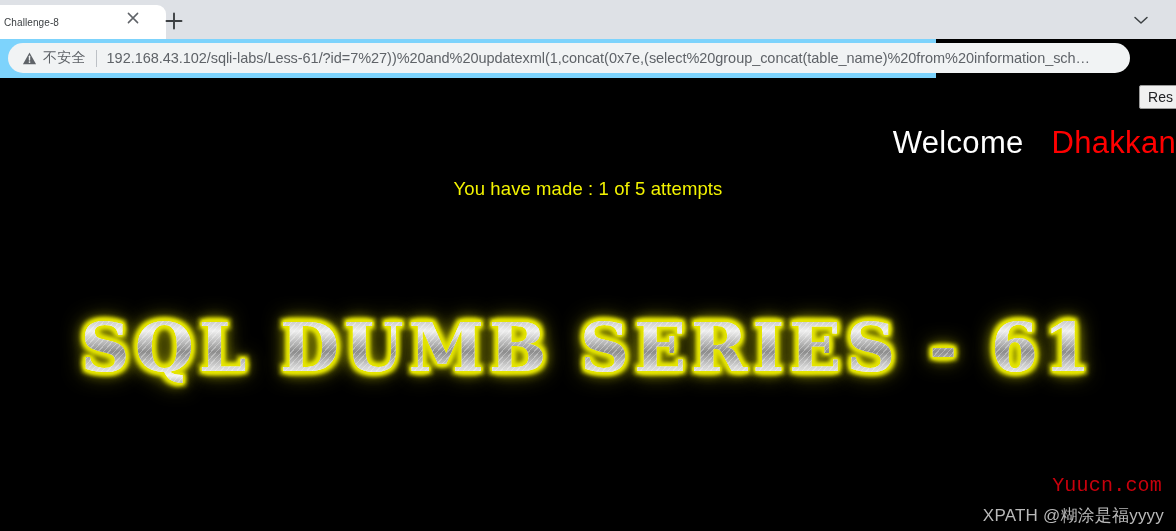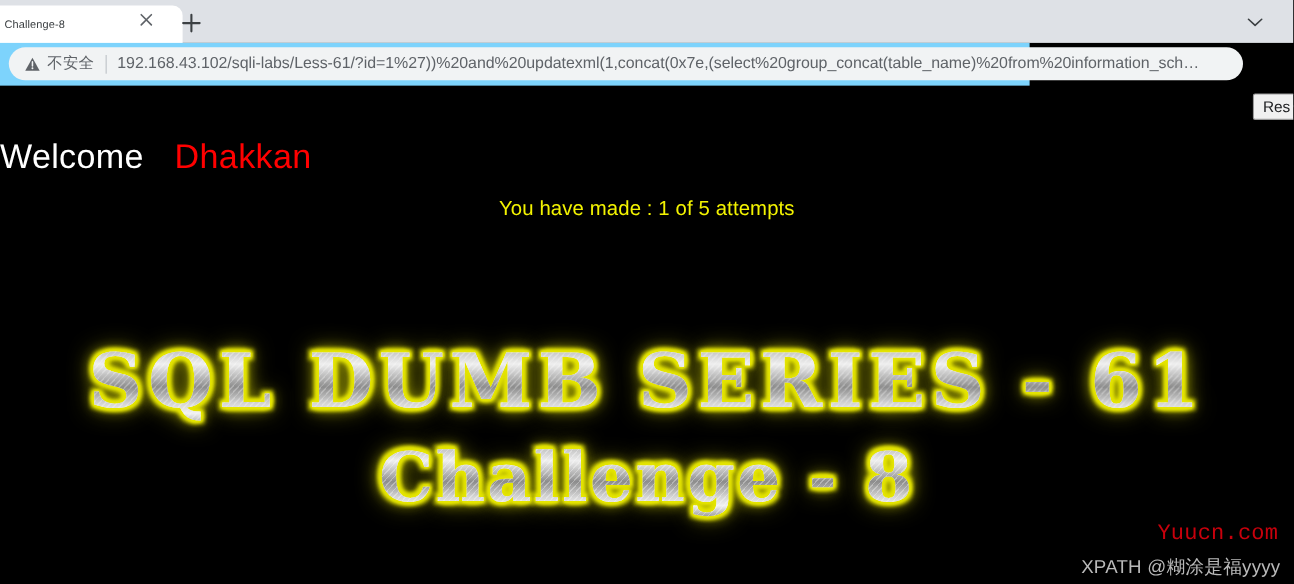--- a/index.html
+++ b/index.html
@@ -185,21 +185,21 @@
     color: #202124;
     white-space: nowrap;
     overflow: hidden;
   }
 
   .welcome-line {
     position: absolute;
     top: 47px;
     left: 0;
     width: 1176px;
-    text-align: left;
+    text-align: right;
     white-space: nowrap;
   }
   .welcome-word {
     font-size: 31px;
     color: #ffffff;
     letter-spacing: 0.3px;
   }
   .welcome-name {
     font-size: 31px;
     color: #ff0000;
@@ -364,21 +364,21 @@
           <path d="M8 1.6 L15 14.2 H1 Z" fill="currentColor"></path>
           <path d="M8 5.6 V9.6" stroke="#f1f3f4" stroke-width="1.5" stroke-linecap="round"></path>
           <circle cx="8" cy="11.8" r="0.95" fill="#f1f3f4"></circle>
         </svg>
       </span>
 
       <span class="not-secure">不安全</span>
 
       <span class="omni-sep"></span>
 
-      <span class="url-text">192.168.43.102/sqli-labs/Less-61/?id=1%27))%20and%20updatexml(1,concat(0x7e,(select%20group_concat(table_name)%20from%20information_sch…</span>
+      <span class="url-text">192.168.43.102/sqli-labs/Less-61/?id=7%27))%20and%20updatexml(1,concat(0x7e,(select%20group_concat(table_name)%20from%20information_sch…</span>
     </div>
 
     <div class="share-icon">
       <svg viewBox="0 0 18 18" width="18" height="18" aria-hidden="true">
         <path d="M3 7 V15.2 H15 V7" stroke="currentColor" stroke-width="1.3" fill="none" stroke-linecap="round" stroke-linejoin="round"></path>
         <path d="M9 11.5 V2.4" stroke="currentColor" stroke-width="1.3" fill="none" stroke-linecap="round"></path>
         <path d="M5.6 5.6 L9 2.2 L12.4 5.6" stroke="currentColor" stroke-width="1.3" fill="none" stroke-linecap="round" stroke-linejoin="round"></path>
       </svg>
     </div>
 
@@ -398,23 +398,19 @@
     </div>
 
     <div class="attempts-line">You have made : 1 of 5 attempts</div>
 
 
     <div class="bigtitle-wrap">
       <div class="bigline bigline-1">
         <span class="glow">SQL DUMB SERIES - 61</span>
         <span class="metal">SQL DUMB SERIES - 61</span>
       </div>
-      <div class="bigline bigline-2">
-        <span class="glow">Challenge - 8</span>
-        <span class="metal">Challenge - 8</span>
-      </div>
     </div>
 
     <div class="watermark-site">Yuucn.com</div>
 
     <div class="watermark-csdn">XPATH @糊涂是福yyyy</div>
   </div>
 </div>
 
 </body></html>

